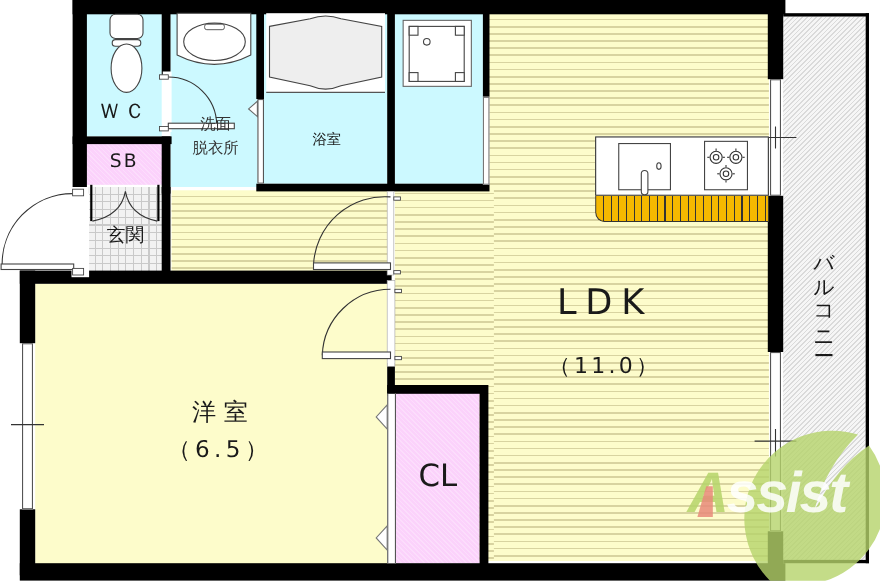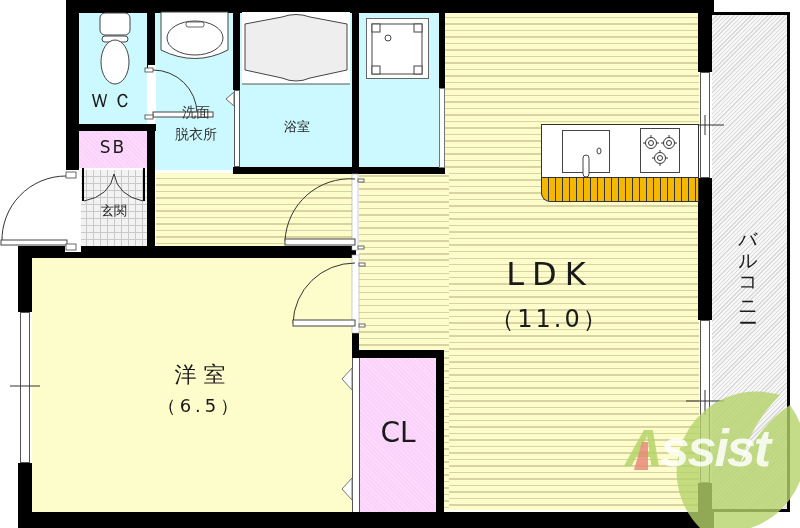--- a/index.html
+++ b/index.html
@@ -202,25 +202,25 @@
 <svg style="left:338px; top:360px; width:16px; height:150px;">
   <polygon points="14,8 4,19 14,30" fill="#fff" stroke="#777" stroke-width="1"></polygon>
   <polygon points="14,118 4,129 14,140" fill="#fff" stroke="#777" stroke-width="1"></polygon>
 </svg>
 
 <div class="label" style="left:80px; top:88px; width:66px; font-size:19px; letter-spacing:4px;">ＷＣ</div>
 <div class="label" style="left:158px; top:104px; width:76px; font-size:14px; color:#333;">洗面</div>
 <div class="label" style="left:158px; top:126px; width:76px; font-size:14px; color:#333;">脱衣所</div>
 <div class="label" style="left:242px; top:118px; width:110px; font-size:13px;">浴室</div>
 <div class="label" style="left:78px; top:137px; width:70px; font-size:17px; letter-spacing:2px;">SB</div>
-<div class="label" style="left:80px; top:202px; width:68px; font-size:13px;">玄関</div>
+<div class="label" style="left:80px; top:202px; width:68px; font-size:17px;">玄関</div>
 <div class="label" style="left:440px; top:255px; width:220px; font-size:32px; letter-spacing:8px;">LDK</div>
-<div class="label" style="left:440px; top:303px; width:220px; font-size:24px; letter-spacing:3px;">（11.0）</div>
+<div class="label" style="left:440px; top:319px; width:220px; font-size:20px; letter-spacing:3px;">（11.0）</div>
 <div class="label" style="left:130px; top:360px; width:140px; font-size:22px;">洋 室</div>
-<div class="label" style="left:130px; top:394px; width:140px; font-size:18px; letter-spacing:4px;">（6.5）</div>
+<div class="label" style="left:130px; top:394px; width:140px; font-size:21px; letter-spacing:4px;">（6.5）</div>
 <div class="label" style="left:360px; top:416px; width:76px; font-size:28px;">CL</div>
 
 <svg style="left:640px; top:385px; width:160px; height:143px;">
   <path d="M60,143 A80,80 0 0 1 140,10 Q110,40 100,80 Q120,40 150,20 A80,80 0 0 1 60,143 Z" fill="#b5d36a" opacity="0.8"></path>
 </svg>
 <div class="label" style="left:625px; top:418px; font-size:52px; font-weight:bold; font-style:italic; color:rgba(181,211,106,0.85); letter-spacing:-2px; font-family:'Liberation Sans', sans-serif;">
   <span style="color:rgba(181,211,106,0.85);">A</span><span style="color:rgba(255,255,255,0.85);">ssist</span>
 </div>
 <svg style="left:634px; top:442px; width:20px; height:30px;">
   <polygon points="8,0 14,0 14,28 0,28" fill="#e88a7a" opacity="0.85"></polygon>

